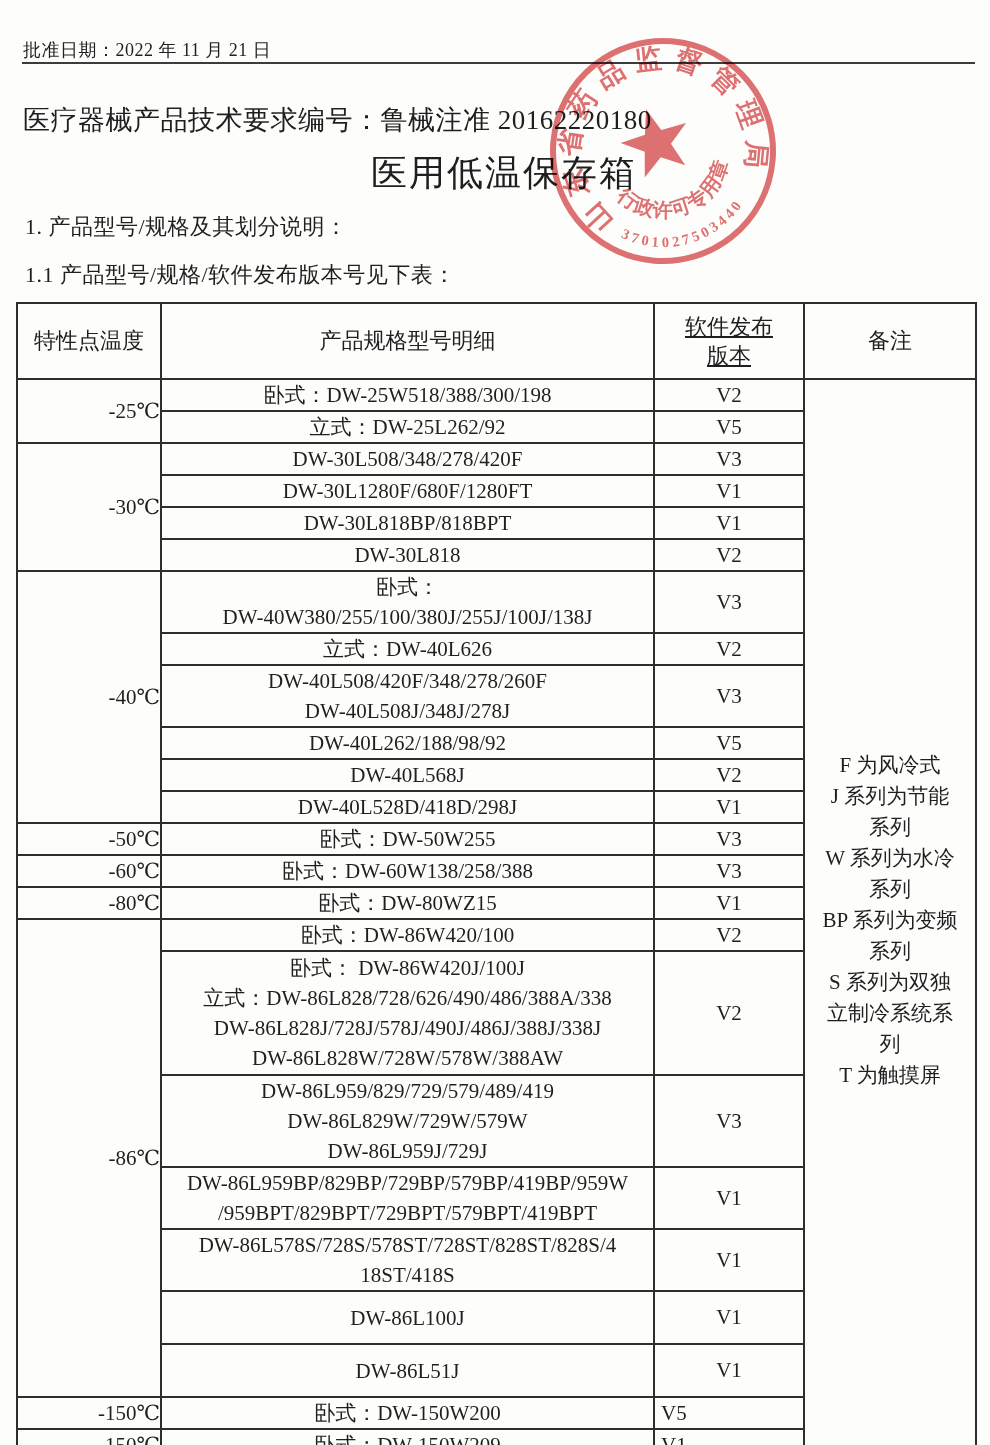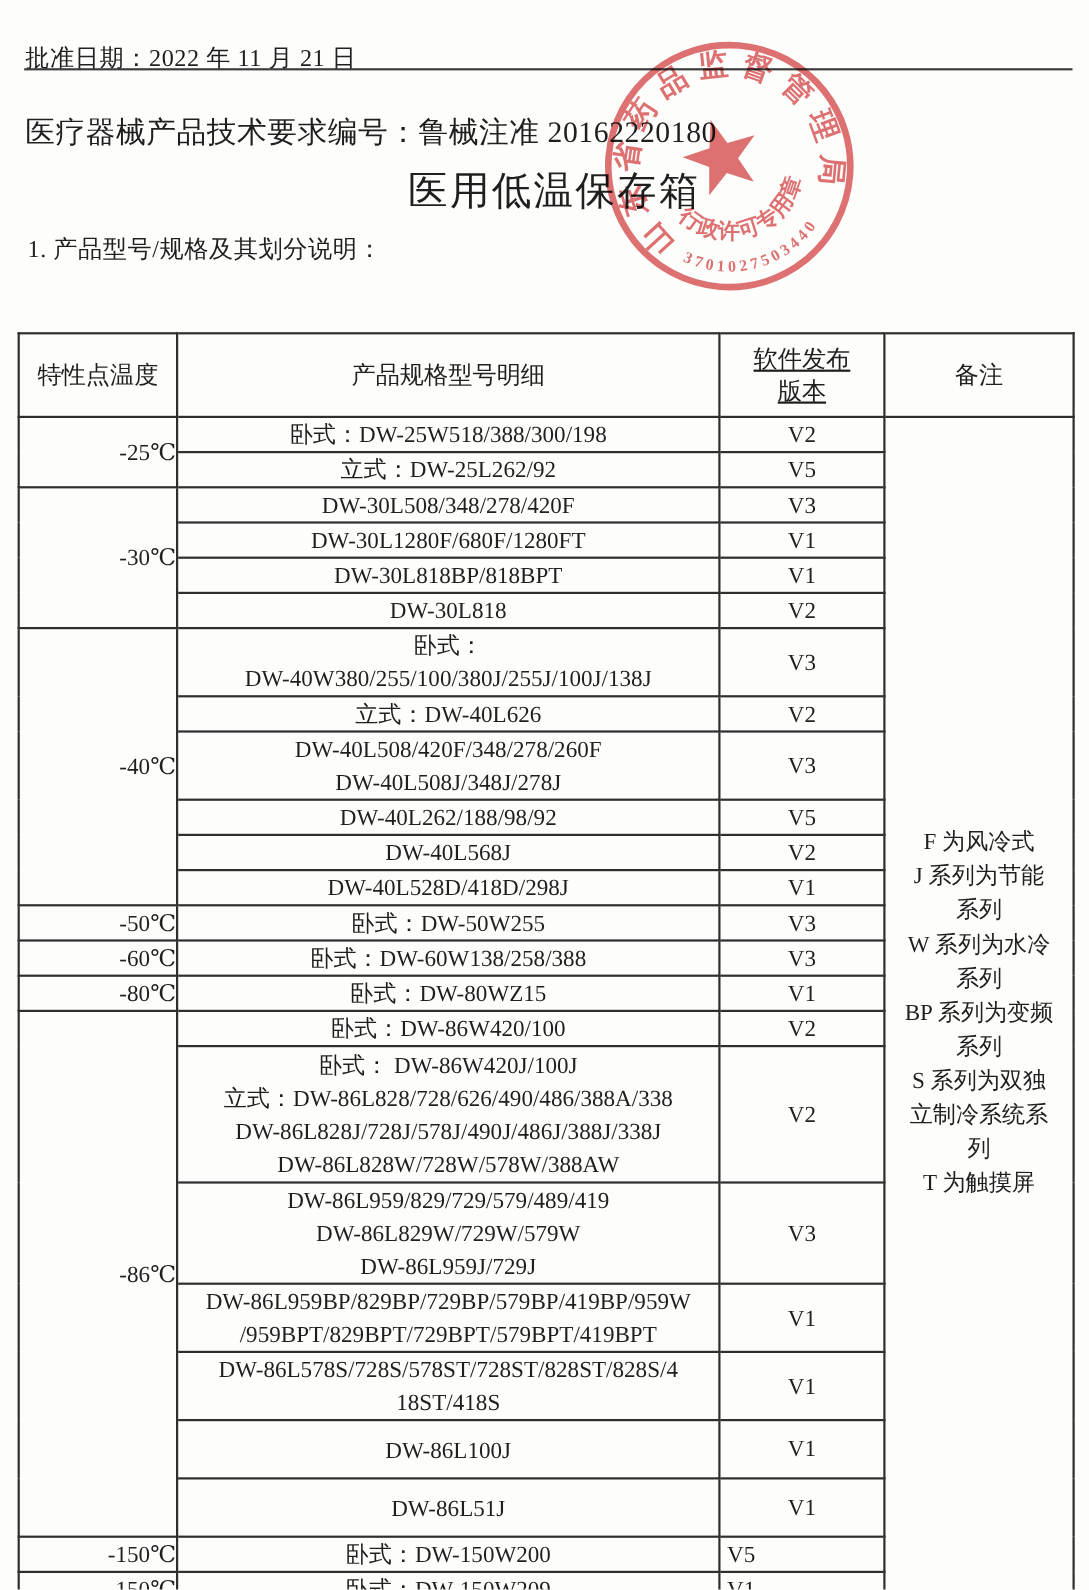--- a/index.html
+++ b/index.html
@@ -8,21 +8,21 @@
     background:#fdfdfc;
     font-family:"Liberation Serif","DejaVu Serif",serif;
     color:#1f1f1f;
     position:relative;
     overflow:hidden;
   }
   .page{position:absolute;inset:0;}
 
   .approval{
     position:absolute;left:23px;top:38px;
-    font-size:22px;letter-spacing:0.5px;white-space:pre;
+    font-size:18px;letter-spacing:0.5px;white-space:pre;
   }
   .toprule{
     position:absolute;left:22px;top:62px;width:953px;height:2px;
     background:#3c3c3c;
   }
   .docno{
     position:absolute;left:23px;top:102px;
     font-size:27px;letter-spacing:0.5px;white-space:pre;
   }
   .title{
@@ -85,20 +85,21 @@
 </head>
 <body style="--stamp-color: #d85252; color: rgb(31, 31, 31);">
 
 <div class="page">
 
   <div class="approval">批准日期：2022 年 11 月 21 日</div>
   <div class="toprule"></div>
   <div class="docno">医疗器械产品技术要求编号：鲁械注准 20162220180</div>
   <div class="title">医用低温保存箱</div>
   <div class="sec1">1. 产品型号/规格及其划分说明：</div>
+  <div class="sec11">1.1 产品型号/规格/软件发布版本号见下表：</div>
 
   <svg class="stamp" viewBox="0 0 250 250" xmlns="http://www.w3.org/2000/svg">
     <defs>
       <path id="ringPath" d="M -66.2,51.7 A 84,84 0 1 1 66.2,51.7" fill="none"></path>
       <path id="innerPath" d="M -58,31.4 A 66,66 0 0 0 58,31.4" fill="none"></path>
       <path id="numPath" d="M -70,65.7 A 96,96 0 0 0 70,65.7" fill="none"></path>
     </defs>
     <g transform="translate(125,125) rotate(-17)">
       <circle r="110" fill="none" stroke="var(--stamp-color,#d85252)" stroke-width="6"></circle>
       <g transform="translate(-4,-9)">

